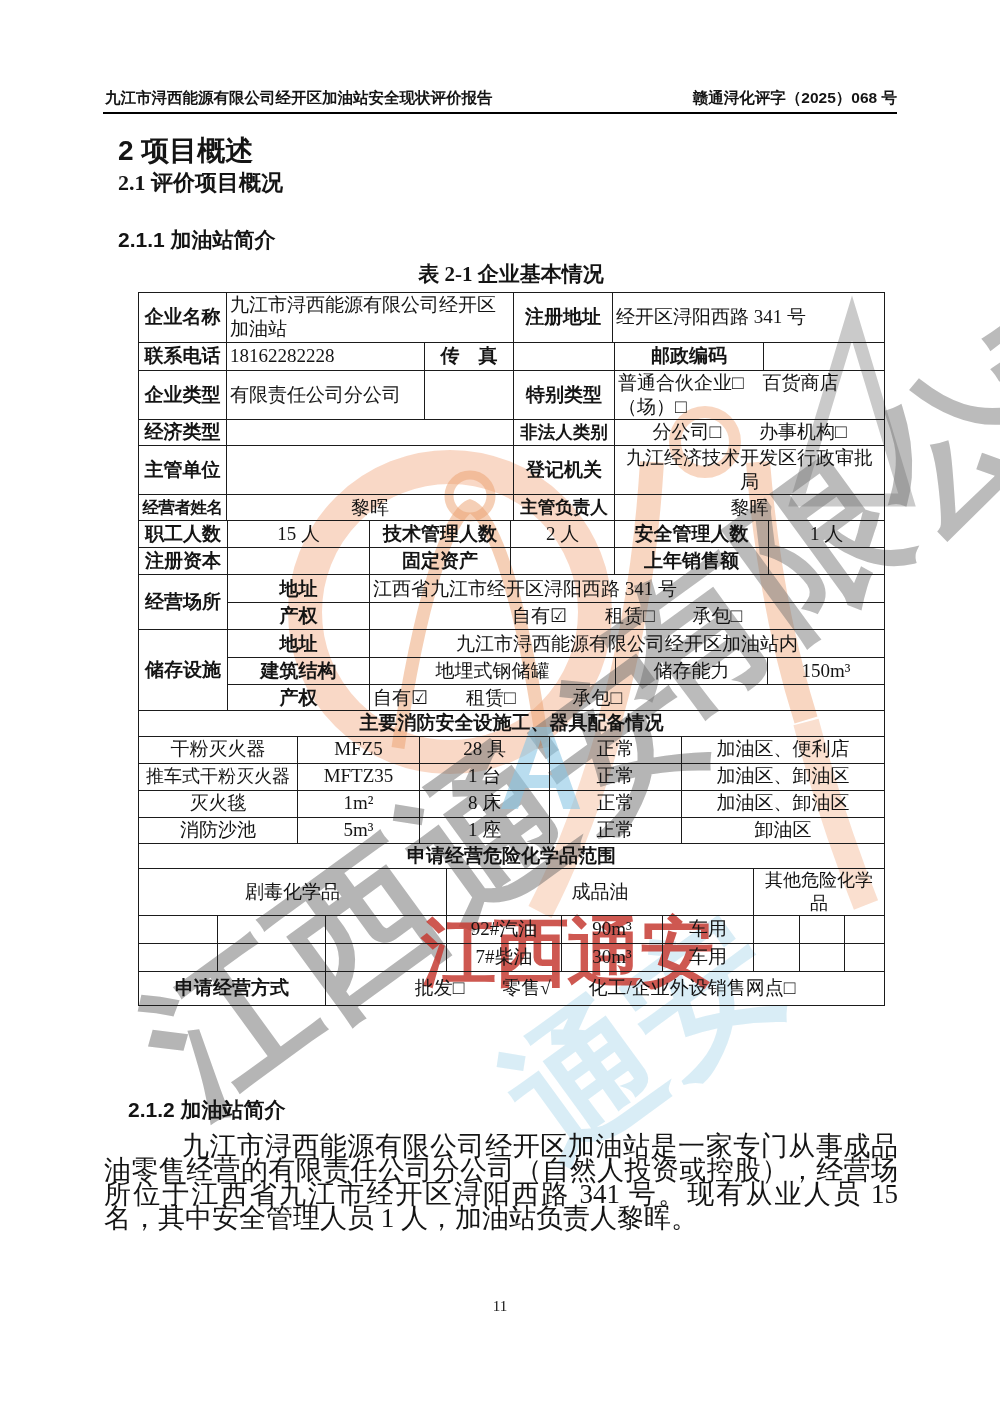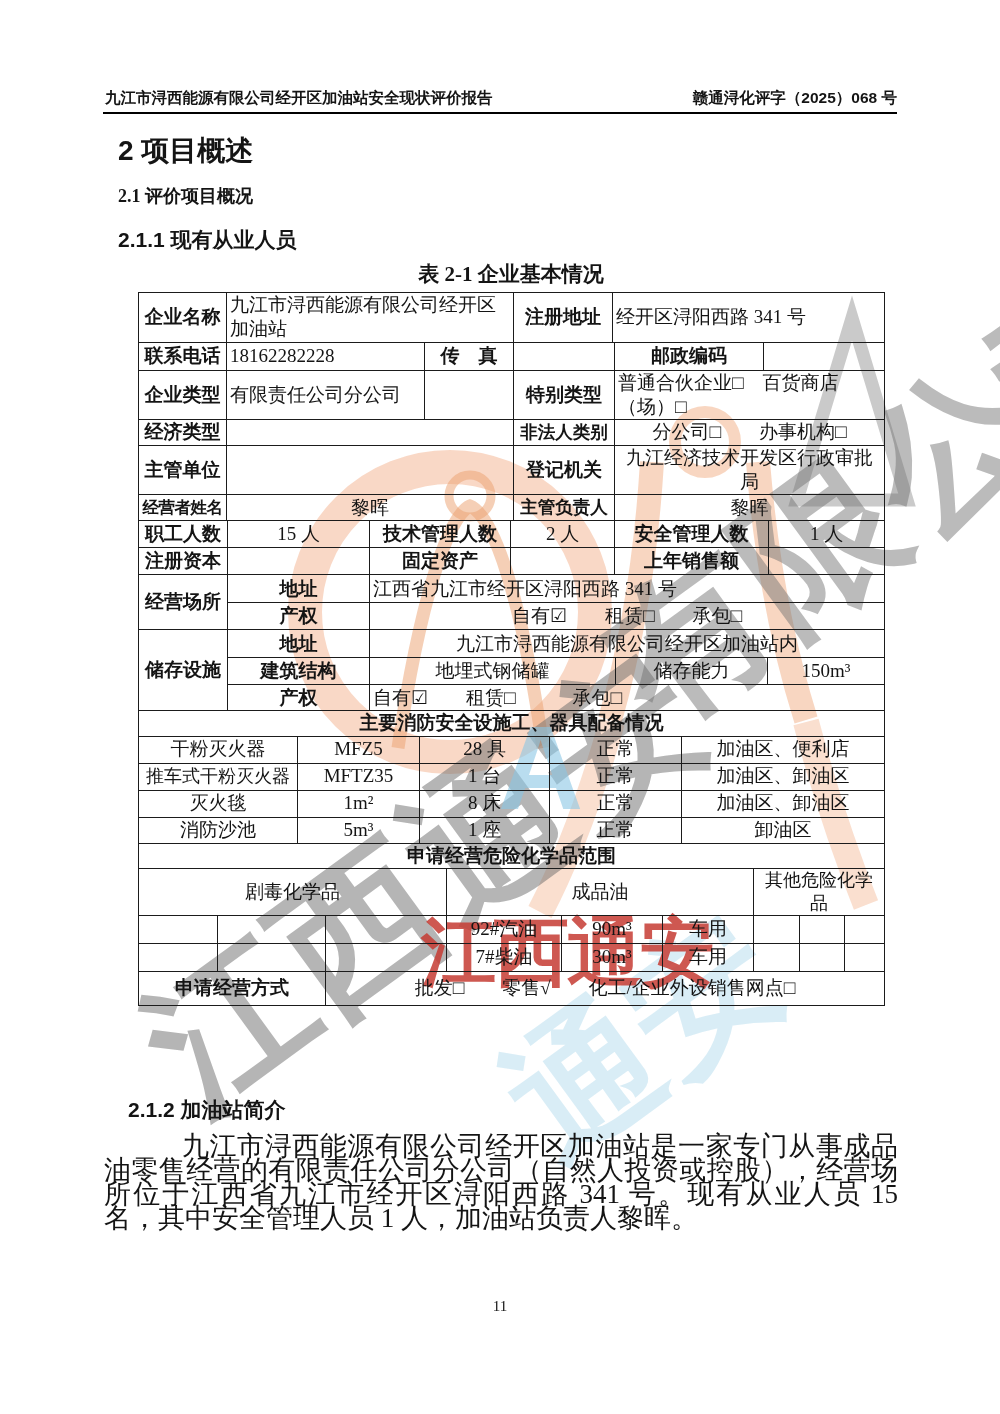--- a/index.html
+++ b/index.html
@@ -13,21 +13,21 @@
   .wm-gray2{left:565px;top:600px;font-size:158px;letter-spacing:2px;color:rgba(112,112,112,.48);transform:rotate(-36deg);}
   .wm-teal2{left:470px;top:1045px;font-size:145px;color:rgba(130,195,225,.30);transform:rotate(-36deg);}
   .wm-tealA{left:498px;top:700px;font-size:118px;color:rgba(138,198,228,.60);}
   .wm-red{left:421px;top:903px;font-size:75px;letter-spacing:-2px;color:rgba(197,59,51,.85);}
   
   .content{position:absolute;inset:0;z-index:1;}
   .hdr{top:88px;font-size:15.5px;font-weight:bold;font-family:"Liberation Sans",sans-serif;white-space:nowrap;}
   .hdr-l{left:105px;} .hdr-r{right:103px;}
   .rule{top:112px;left:103px;width:794px;height:2px;background:#000;}
   .h1{left:118px;top:132px;font-size:28px;font-weight:bold;font-family:"Liberation Sans",sans-serif;}
-  .h2{left:118px;top:184px;font-size:18px;font-weight:bold;}
+  .h2{left:118px;top:168px;font-size:22px;font-weight:bold;}
   .h3{left:118px;top:226px;font-size:21px;font-weight:bold;font-family:"Liberation Sans",sans-serif;}
   .ttl{left:138px;top:260px;width:746px;text-align:center;font-size:21px;font-weight:bold;}
   .h4{left:128px;top:1096px;font-size:21px;font-weight:bold;font-family:"Liberation Sans",sans-serif;}
   .para{left:104px;top:1134px;width:794px;font-size:27px;line-height:24px;text-align:justify;text-indent:78px;}
   .pageno{left:0;top:1298px;width:1000px;text-align:center;font-size:15px;}
   
   .tblwrap{left:138px;top:292px;width:746px;}
   table{border-collapse:collapse;table-layout:fixed;width:746px;margin-top:-1px;}
   table:first-child{margin-top:0;}
   td{border:1px solid #1b1b1b;font-size:19px;text-align:center;vertical-align:middle;padding:0 3px;line-height:1.28;overflow:hidden;}
@@ -66,21 +66,21 @@
   </div>
 
   <div class="content">
 
     <div class="abs hdr hdr-l">九江市浔西能源有限公司经开区加油站安全现状评价报告</div>
     <div class="abs hdr hdr-r">赣通浔化评字（2025）068 号</div>
     <div class="abs rule"></div>
 
     <div class="abs h1">2 项目概述</div>
     <div class="abs h2">2.1 评价项目概况</div>
-    <div class="abs h3">2.1.1 现有从业人员</div>
+    <div class="abs h3">2.1.1 加油站简介</div>
     <div class="abs ttl">表 2-1  企业基本情况</div>
 
     <div class="abs tblwrap">
 
       <table>
         <colgroup>
             <col style="width:88px">
             <col style="width:287px">
             <col style="width:99px">
             <col style="width:272px">

